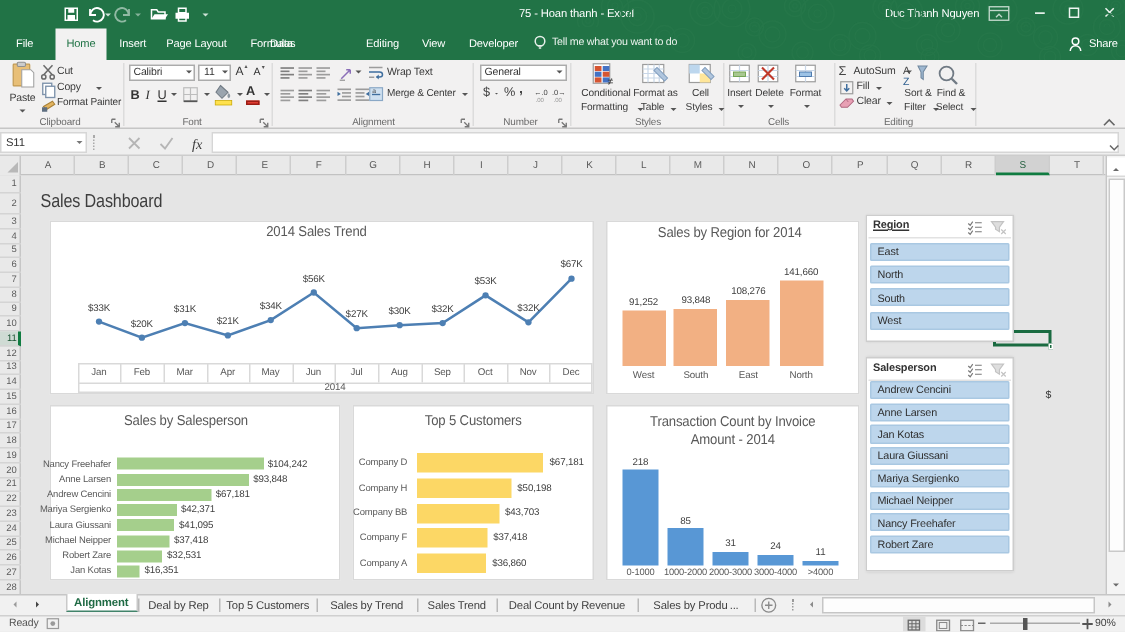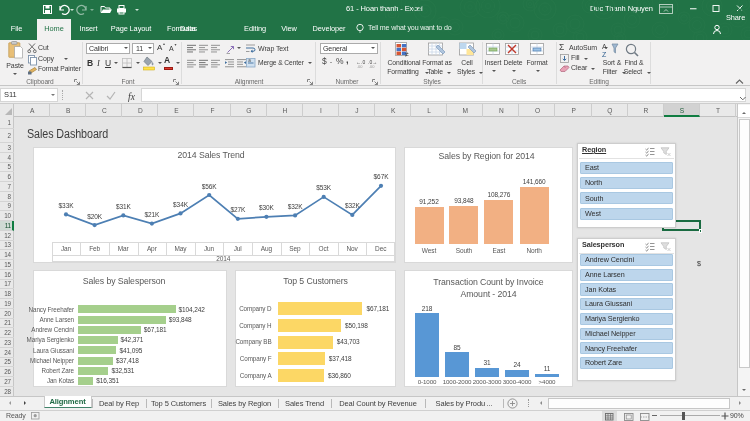--- a/index.html
+++ b/index.html
@@ -123,21 +123,21 @@
       </g>
       <path d="M101 12.5 L101 6.5 L104.5 6.5 L105.5 8 L110 8 L110 12.5 Z" fill="none" stroke="#fff" stroke-width="1"></path>
       <path d="M101 12.5 L103 9.5 L112 9.5 L110 12.5 Z" fill="#fff" stroke="none"></path>
       <rect x="117" y="8.5" width="9" height="4" fill="#fff"></rect>
       <rect x="119" y="5.5" width="5" height="3" fill="none" stroke="#fff" stroke-width="1"></rect>
       <rect x="119" y="11" width="5" height="3" fill="none" stroke="#fff" stroke-width="1"></rect>
     </svg>
 <div style="position:absolute;left:70px;top:8.5px;width:0;height:0;border-left:2px solid transparent;border-right:2px solid transparent;border-top:2px solid #cfe3d8;"></div>
 <div style="position:absolute;left:90px;top:8.5px;width:0;height:0;border-left:2px solid transparent;border-right:2px solid transparent;border-top:2px solid rgba(255,255,255,0.45);"></div>
 <div style="position:absolute;left:135px;top:8.5px;width:0;height:0;border-left:2px solid transparent;border-right:2px solid transparent;border-top:2px solid #cfe3d8;"></div>
-<div class="t" style="left:346px;top:4.5px;font-size:7.5px;color:#fff;">61 - Hoan thanh - Excel</div>
+<div class="t" style="left:346px;top:4.5px;font-size:7.5px;color:#fff;">75 - Hoan thanh - Excel</div>
 <div class="t" style="left:590px;top:4.5px;font-size:7.5px;color:#fff;">Duc Thanh Nguyen</div>
 <svg style="left:659;top:4" width="16" height="11" opacity="0.8">
       <rect x="0.5" y="0.5" width="13" height="9" fill="none" stroke="#e9f1ec" stroke-width="0.9"></rect>
       <path d="M0.5 3 L13.5 3" stroke="#e9f1ec" stroke-width="0.9"></path>
       <path d="M5 7.5 L7 5.5 L9 7.5" stroke="#e9f1ec" fill="none" stroke-width="0.9"></path>
     </svg>
 <svg style="left:688;top:0" width="62" height="18">
       <rect x="2" y="8.2" width="6.5" height="1.1" fill="#eef5f1"></rect>
       <rect x="25" y="5.5" width="6" height="6" fill="none" stroke="#eef5f1" stroke-width="1"></rect>
       <path d="M49 5.5 L54.5 11 M54.5 5.5 L49 11" stroke="#eef5f1" stroke-width="1"></path>
@@ -201,21 +201,21 @@
 <div class="t" style="left:289px;top:25px;font-size:7.4px;color:#fff;width:80px;text-align:center;">Developer</div>
 <svg style="left:355;top:23" width="12" height="12">
       <circle cx="5" cy="4.5" r="3.2" fill="none" stroke="#e8f0eb" stroke-width="1"></circle>
       <path d="M3.8 7.5 L6.2 7.5 M4.2 9 L5.8 9" stroke="#e8f0eb" stroke-width="0.9"></path>
     </svg>
 <div class="t" style="left:368px;top:25.3px;font-size:7.1px;color:#ecf3ee;letter-spacing:-0.15px;">Tell me what you want to do</div>
 <svg style="left:712;top:24" width="12" height="12">
       <circle cx="5" cy="3.5" r="2.2" fill="none" stroke="#fff" stroke-width="1"></circle>
       <path d="M1.5 10 A3.5 3.5 0 0 1 8.5 10" fill="none" stroke="#fff" stroke-width="1"></path>
     </svg>
-<div class="t" style="left:726px;top:14px;font-size:7.4px;color:#fff;">Share</div>
+<div class="t" style="left:726px;top:25px;font-size:7.4px;color:#fff;">Share</div>
 <div style="left:0px;top:40px;width:750px;height:46px;background:#f2f1f1;border-bottom:1px solid #c6c6c6;"></div>
 <div style="left:82px;top:42px;width:1px;height:42px;background:#dcdcdc;"></div>
 <div style="left:181px;top:42px;width:1px;height:42px;background:#dcdcdc;"></div>
 <div style="left:315px;top:42px;width:1px;height:42px;background:#dcdcdc;"></div>
 <div style="left:380px;top:42px;width:1px;height:42px;background:#dcdcdc;"></div>
 <div style="left:482px;top:42px;width:1px;height:42px;background:#dcdcdc;"></div>
 <div style="left:556px;top:42px;width:1px;height:42px;background:#dcdcdc;"></div>
 <div style="left:650px;top:42px;width:1px;height:42px;background:#dcdcdc;"></div>
 <svg style="left:8;top:41" width="18" height="18">
       <rect x="0.8" y="1.8" width="11" height="14.5" rx="0.5" fill="#e8bf77" stroke="#c29a52" stroke-width="0.8"></rect>
@@ -762,21 +762,21 @@
 <div style="left:0px;top:396px;width:750px;height:14px;background:#f1f1f1;border-top:1px solid #c6c6c6;"></div>
 <div style="position:absolute;left:9px;top:400.5px;width:0;height:0;border-top:2.6px solid transparent;border-bottom:2.6px solid transparent;border-right:2.6px solid #9a9a9a;"></div>
 <div style="position:absolute;left:24px;top:400.5px;width:0;height:0;border-top:2.6px solid transparent;border-bottom:2.6px solid transparent;border-left:2.6px solid #444;"></div>
 <div style="left:43.5px;top:396px;width:48px;height:11.5px;background:#fff;border-left:1px solid #c9c9c9;border-right:1px solid #c9c9c9;border-bottom:1.5px solid #41836a;"></div>
 <div class="t" style="left:43.5px;top:398.3px;font-size:7.6px;color:#1f6a44;width:48px;text-align:center;font-weight:bold;">Alignment</div>
 <div style="left:92px;top:399px;width:1px;height:9px;background:#b9b9b9;width:1px;"></div>
 <div class="t" style="left:92px;top:399.8px;font-size:7.5px;color:#3f3f3f;width:54px;text-align:center;">Deal by Rep</div>
 <div style="left:146px;top:399px;width:1px;height:9px;background:#b9b9b9;width:1px;"></div>
 <div class="t" style="left:146px;top:399.8px;font-size:7.5px;color:#3f3f3f;width:65px;text-align:center;">Top 5 Customers</div>
 <div style="left:211px;top:399px;width:1px;height:9px;background:#b9b9b9;width:1px;"></div>
-<div class="t" style="left:211px;top:399.8px;font-size:7.5px;color:#3f3f3f;width:67px;text-align:center;">Sales by Region</div>
+<div class="t" style="left:211px;top:399.8px;font-size:7.5px;color:#3f3f3f;width:67px;text-align:center;">Sales by Trend</div>
 <div style="left:278px;top:399px;width:1px;height:9px;background:#b9b9b9;width:1px;"></div>
 <div class="t" style="left:278px;top:399.8px;font-size:7.5px;color:#3f3f3f;width:53px;text-align:center;">Sales Trend</div>
 <div style="left:331px;top:399px;width:1px;height:9px;background:#b9b9b9;width:1px;"></div>
 <div class="t" style="left:331px;top:399.8px;font-size:7.5px;color:#3f3f3f;width:94px;text-align:center;">Deal Count by Revenue</div>
 <div style="left:425px;top:399px;width:1px;height:9px;background:#b9b9b9;width:1px;"></div>
 <div class="t" style="left:425px;top:399.8px;font-size:7.5px;color:#3f3f3f;width:78px;text-align:center;">Sales by Produ ...</div>
 <div style="left:503px;top:399px;width:1px;height:9px;background:#b9b9b9;width:1px;"></div>
 <svg style="left:507;top:398" width="11" height="11">
       <circle cx="5.5" cy="5.5" r="4.6" fill="none" stroke="#8a8a8a" stroke-width="0.9"></circle>
       <path d="M5.5 3 L5.5 8 M3 5.5 L8 5.5" stroke="#8a8a8a" stroke-width="0.9"></path>

